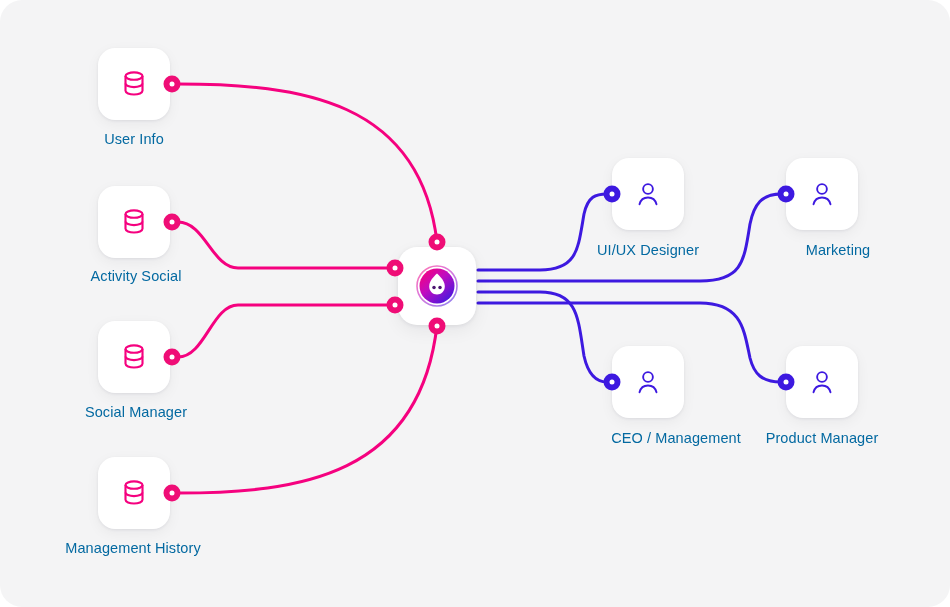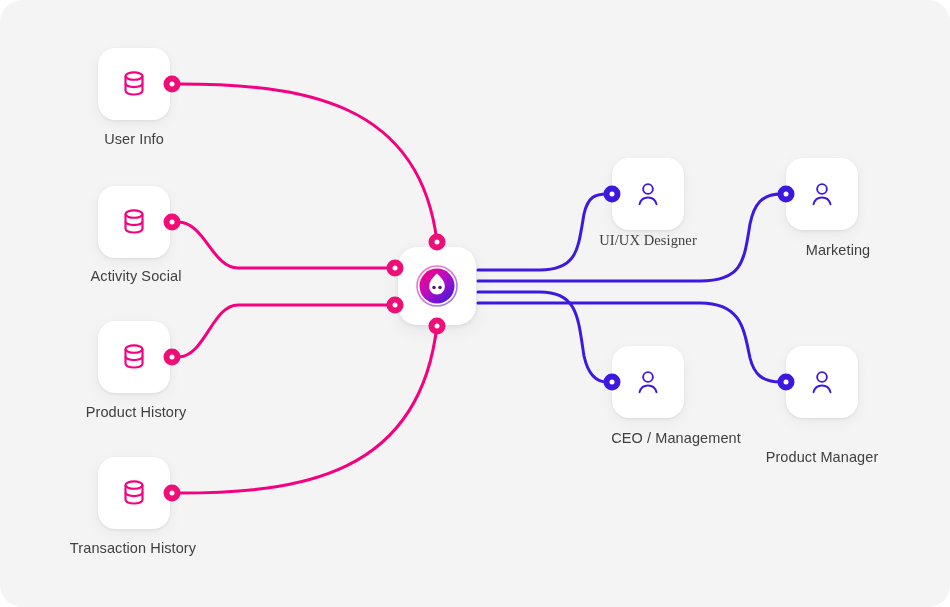--- a/index.html
+++ b/index.html
@@ -37,21 +37,21 @@
     background: #ffffff;
     border-radius: 17px;
     box-shadow: 0 1px 3px rgba(20,20,40,0.07), 0 4px 14px rgba(20,20,40,0.05);
     display: flex;
     align-items: center;
     justify-content: center;
   }
   .node-label {
     position: absolute;
     font-size: 14.5px;
-    color: #404040;
+    color: #0369a1;
     white-space: nowrap;
     letter-spacing: 0.1px;
     text-align: center;
     transform: translateX(-50%);
   }
   .center-node {
     position: absolute;
     width: 78px;
     height: 78px;
     background: #ffffff;
@@ -126,31 +126,31 @@
   <div class="node-label" style="left:136px; top:268px;">Activity Social</div>
   <div class="port port-pink" style="left:172px; top:222px;"></div>
 
   <div class="node" style="left:98px; top:321px;">
     <svg class="icon-svg" width="34" height="34" viewBox="0 0 24 24" fill="none" stroke="#f5017f" stroke-width="1.5">
       <ellipse cx="12" cy="6.4" rx="6" ry="2.6"></ellipse>
       <path d="M6 6.4 v5.2 c0 1.44 2.686 2.6 6 2.6 s6 -1.16 6 -2.6 v-5.2"></path>
       <path d="M6 11.6 v5.2 c0 1.44 2.686 2.6 6 2.6 s6 -1.16 6 -2.6 v-5.2"></path>
     </svg>
   </div>
-  <div class="node-label" style="left:136px; top:404px;">Product History</div>
+  <div class="node-label" style="left:136px; top:404px;">Social Manager</div>
   <div class="port port-pink" style="left:172px; top:357px;"></div>
 
   <div class="node" style="left:98px; top:457px;">
     <svg class="icon-svg" width="34" height="34" viewBox="0 0 24 24" fill="none" stroke="#f5017f" stroke-width="1.5">
       <ellipse cx="12" cy="6.4" rx="6" ry="2.6"></ellipse>
       <path d="M6 6.4 v5.2 c0 1.44 2.686 2.6 6 2.6 s6 -1.16 6 -2.6 v-5.2"></path>
       <path d="M6 11.6 v5.2 c0 1.44 2.686 2.6 6 2.6 s6 -1.16 6 -2.6 v-5.2"></path>
     </svg>
   </div>
-  <div class="node-label" style="left:133px; top:540px;">Transaction History</div>
+  <div class="node-label" style="left:133px; top:540px;">Management History</div>
   <div class="port port-pink" style="left:172px; top:493px;"></div>
 
   <div class="center-node" style="left:398px; top:247px;">
     <svg class="icon-svg" width="48" height="48" viewBox="0 0 48 48">
       <defs>
         <linearGradient id="hubGrad" x1="0.12" y1="0.05" x2="0.9" y2="0.95">
           <stop offset="0%" stop-color="#f5017f"></stop>
           <stop offset="42%" stop-color="#c00cc0"></stop>
           <stop offset="100%" stop-color="#3d19e0"></stop>
         </linearGradient>
@@ -166,21 +166,21 @@
   <div class="port port-pink" style="left:395px; top:268px;"></div>
   <div class="port port-pink" style="left:395px; top:305px;"></div>
   <div class="port port-pink" style="left:437px; top:326px;"></div>
 
   <div class="node" style="left:612px; top:158px;">
     <svg class="icon-svg" width="30" height="30" viewBox="0 0 24 24" fill="none" stroke="#3d19e0" stroke-width="1.5" stroke-linecap="round">
       <circle cx="12" cy="8" r="3.9"></circle>
       <path d="M5.2 20.2 c0.9 -3.6 3.6 -5.4 6.8 -5.4 s5.9 1.8 6.8 5.4"></path>
     </svg>
   </div>
-  <div class="node-label" style="left:648px; top:232px;font-family:Liberation Serif, serif;">UI/UX Designer</div>
+  <div class="node-label" style="left:648px; top:242px;">UI/UX Designer</div>
   <div class="port port-blue" style="left:612px; top:194px;"></div>
 
   <div class="node" style="left:786px; top:158px;">
     <svg class="icon-svg" width="30" height="30" viewBox="0 0 24 24" fill="none" stroke="#3d19e0" stroke-width="1.5" stroke-linecap="round">
       <circle cx="12" cy="8" r="3.9"></circle>
       <path d="M5.2 20.2 c0.9 -3.6 3.6 -5.4 6.8 -5.4 s5.9 1.8 6.8 5.4"></path>
     </svg>
   </div>
   <div class="node-label" style="left:838px; top:242px;">Marketing</div>
   <div class="port port-blue" style="left:786px; top:194px;"></div>
@@ -193,15 +193,15 @@
   </div>
   <div class="node-label" style="left:676px; top:430px;">CEO / Management</div>
   <div class="port port-blue" style="left:612px; top:382px;"></div>
 
   <div class="node" style="left:786px; top:346px;">
     <svg class="icon-svg" width="30" height="30" viewBox="0 0 24 24" fill="none" stroke="#3d19e0" stroke-width="1.5" stroke-linecap="round">
       <circle cx="12" cy="8" r="3.9"></circle>
       <path d="M5.2 20.2 c0.9 -3.6 3.6 -5.4 6.8 -5.4 s5.9 1.8 6.8 5.4"></path>
     </svg>
   </div>
-  <div class="node-label" style="left:822px; top:430px;margin-top:19px;">Product Manager</div>
+  <div class="node-label" style="left:822px; top:430px;">Product Manager</div>
   <div class="port port-blue" style="left:786px; top:382px;"></div>
 </div>
 
 </body></html>

